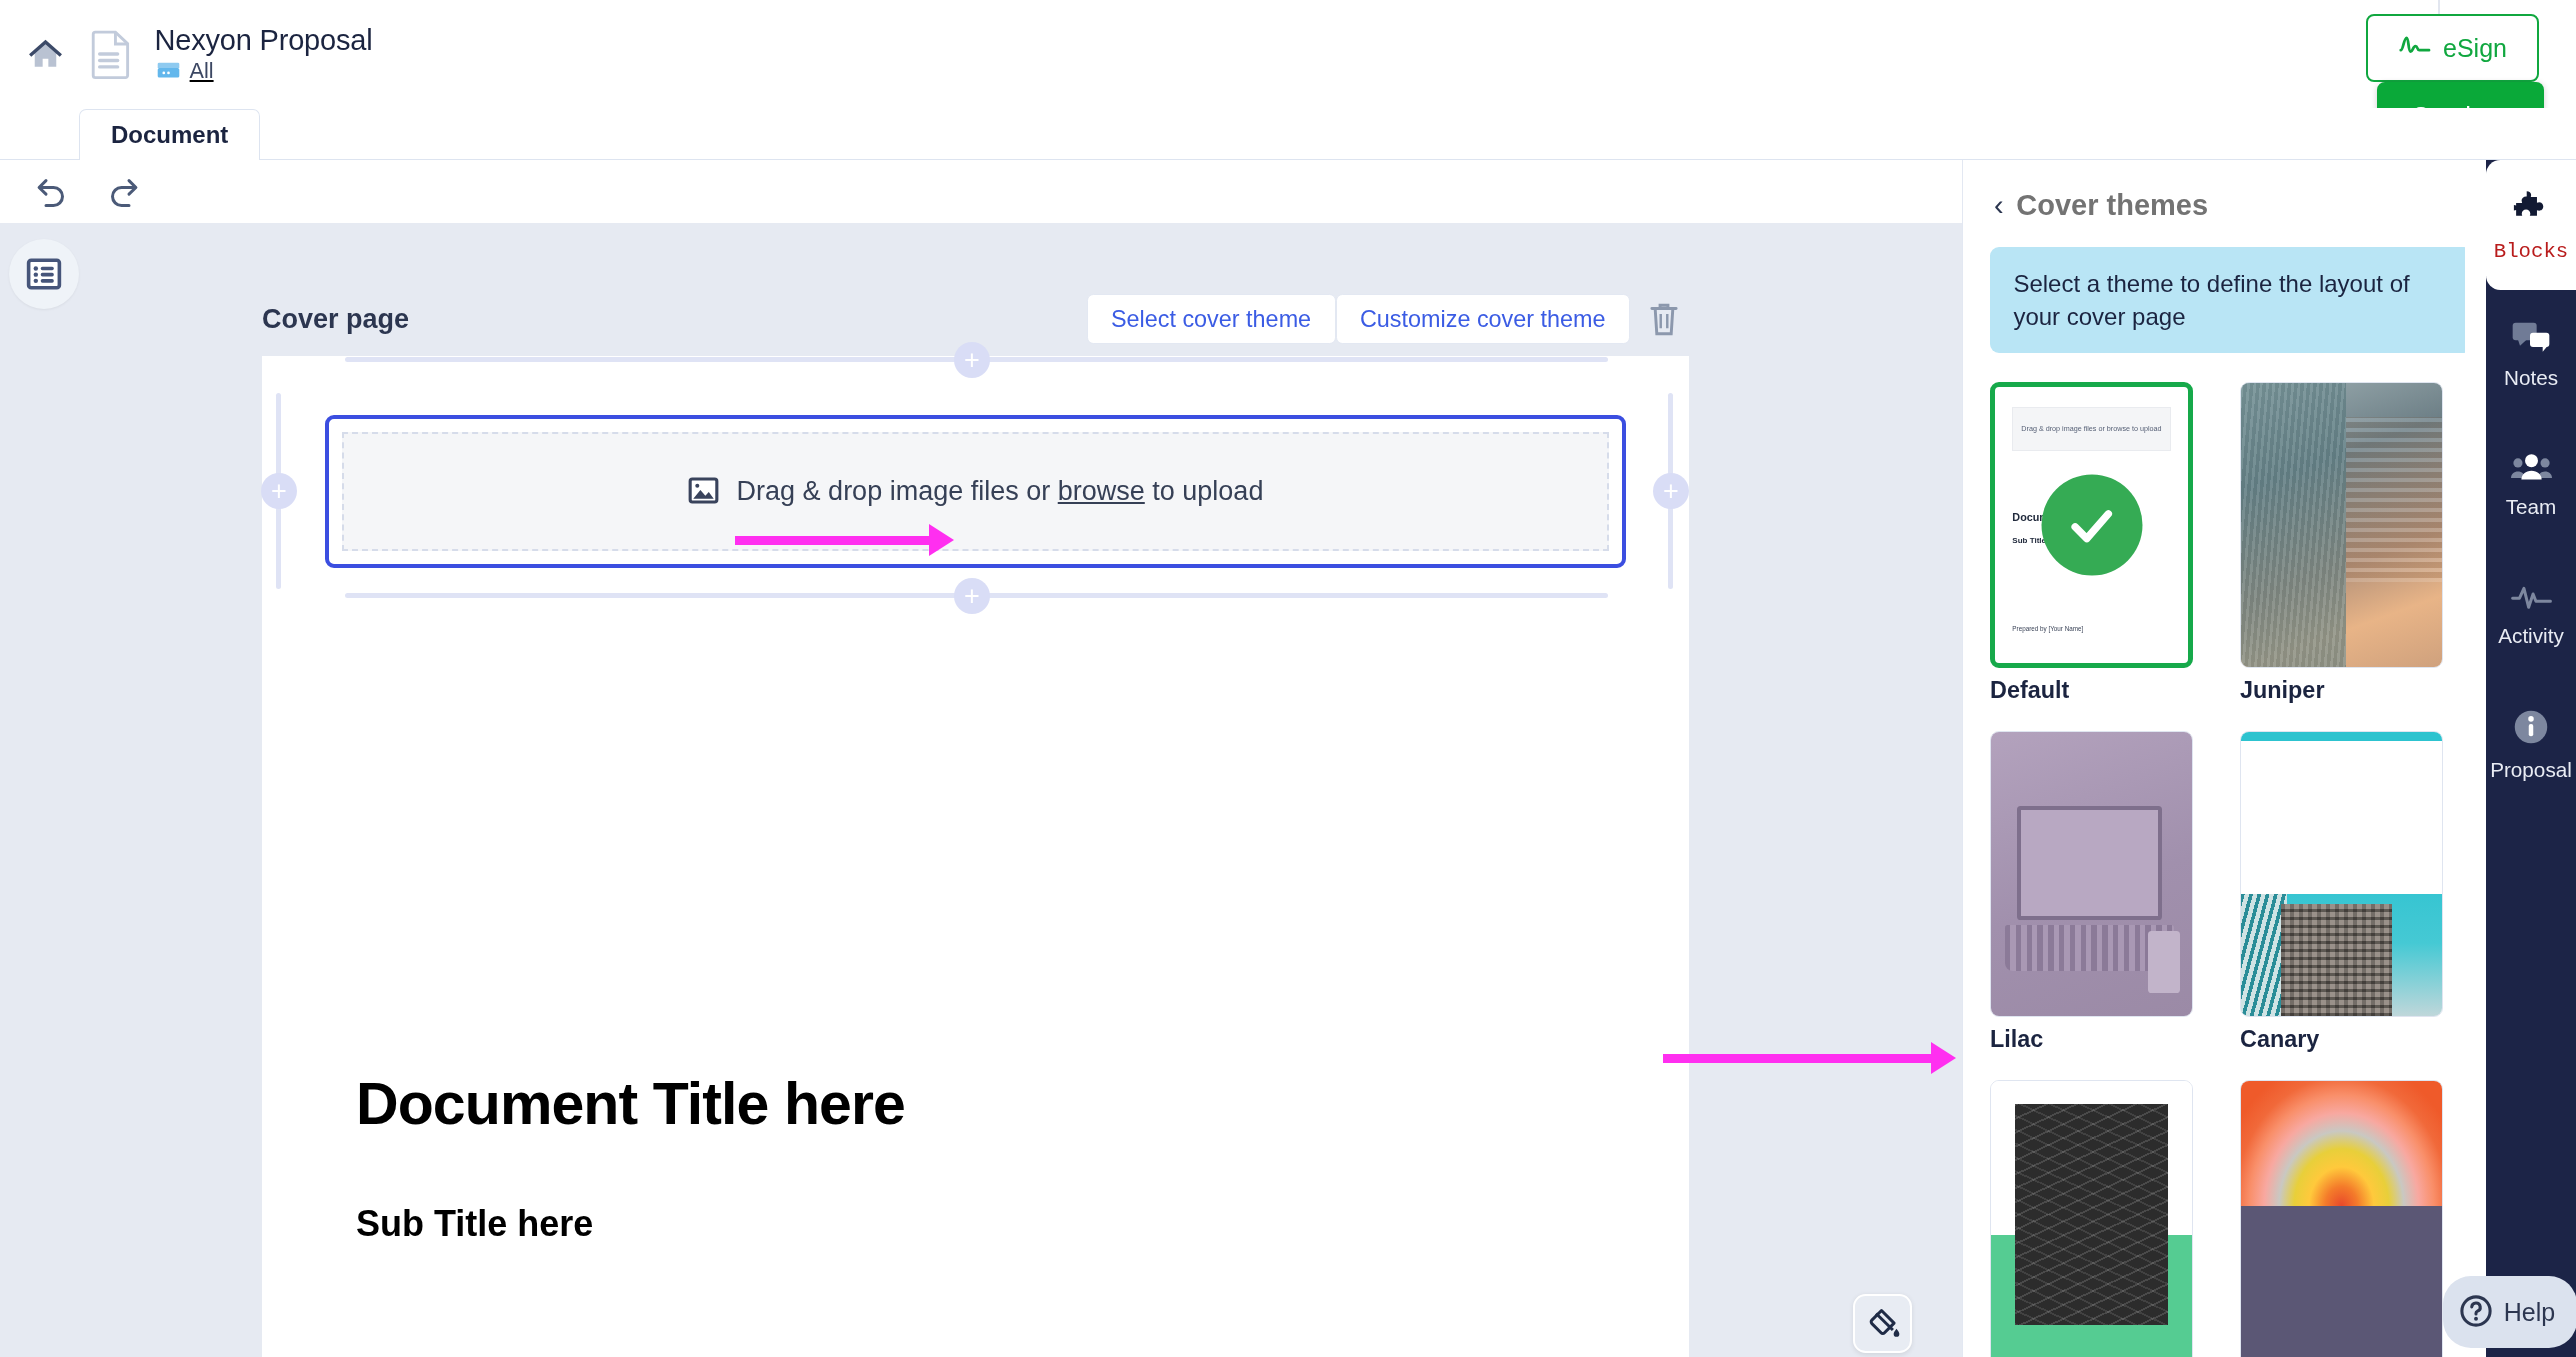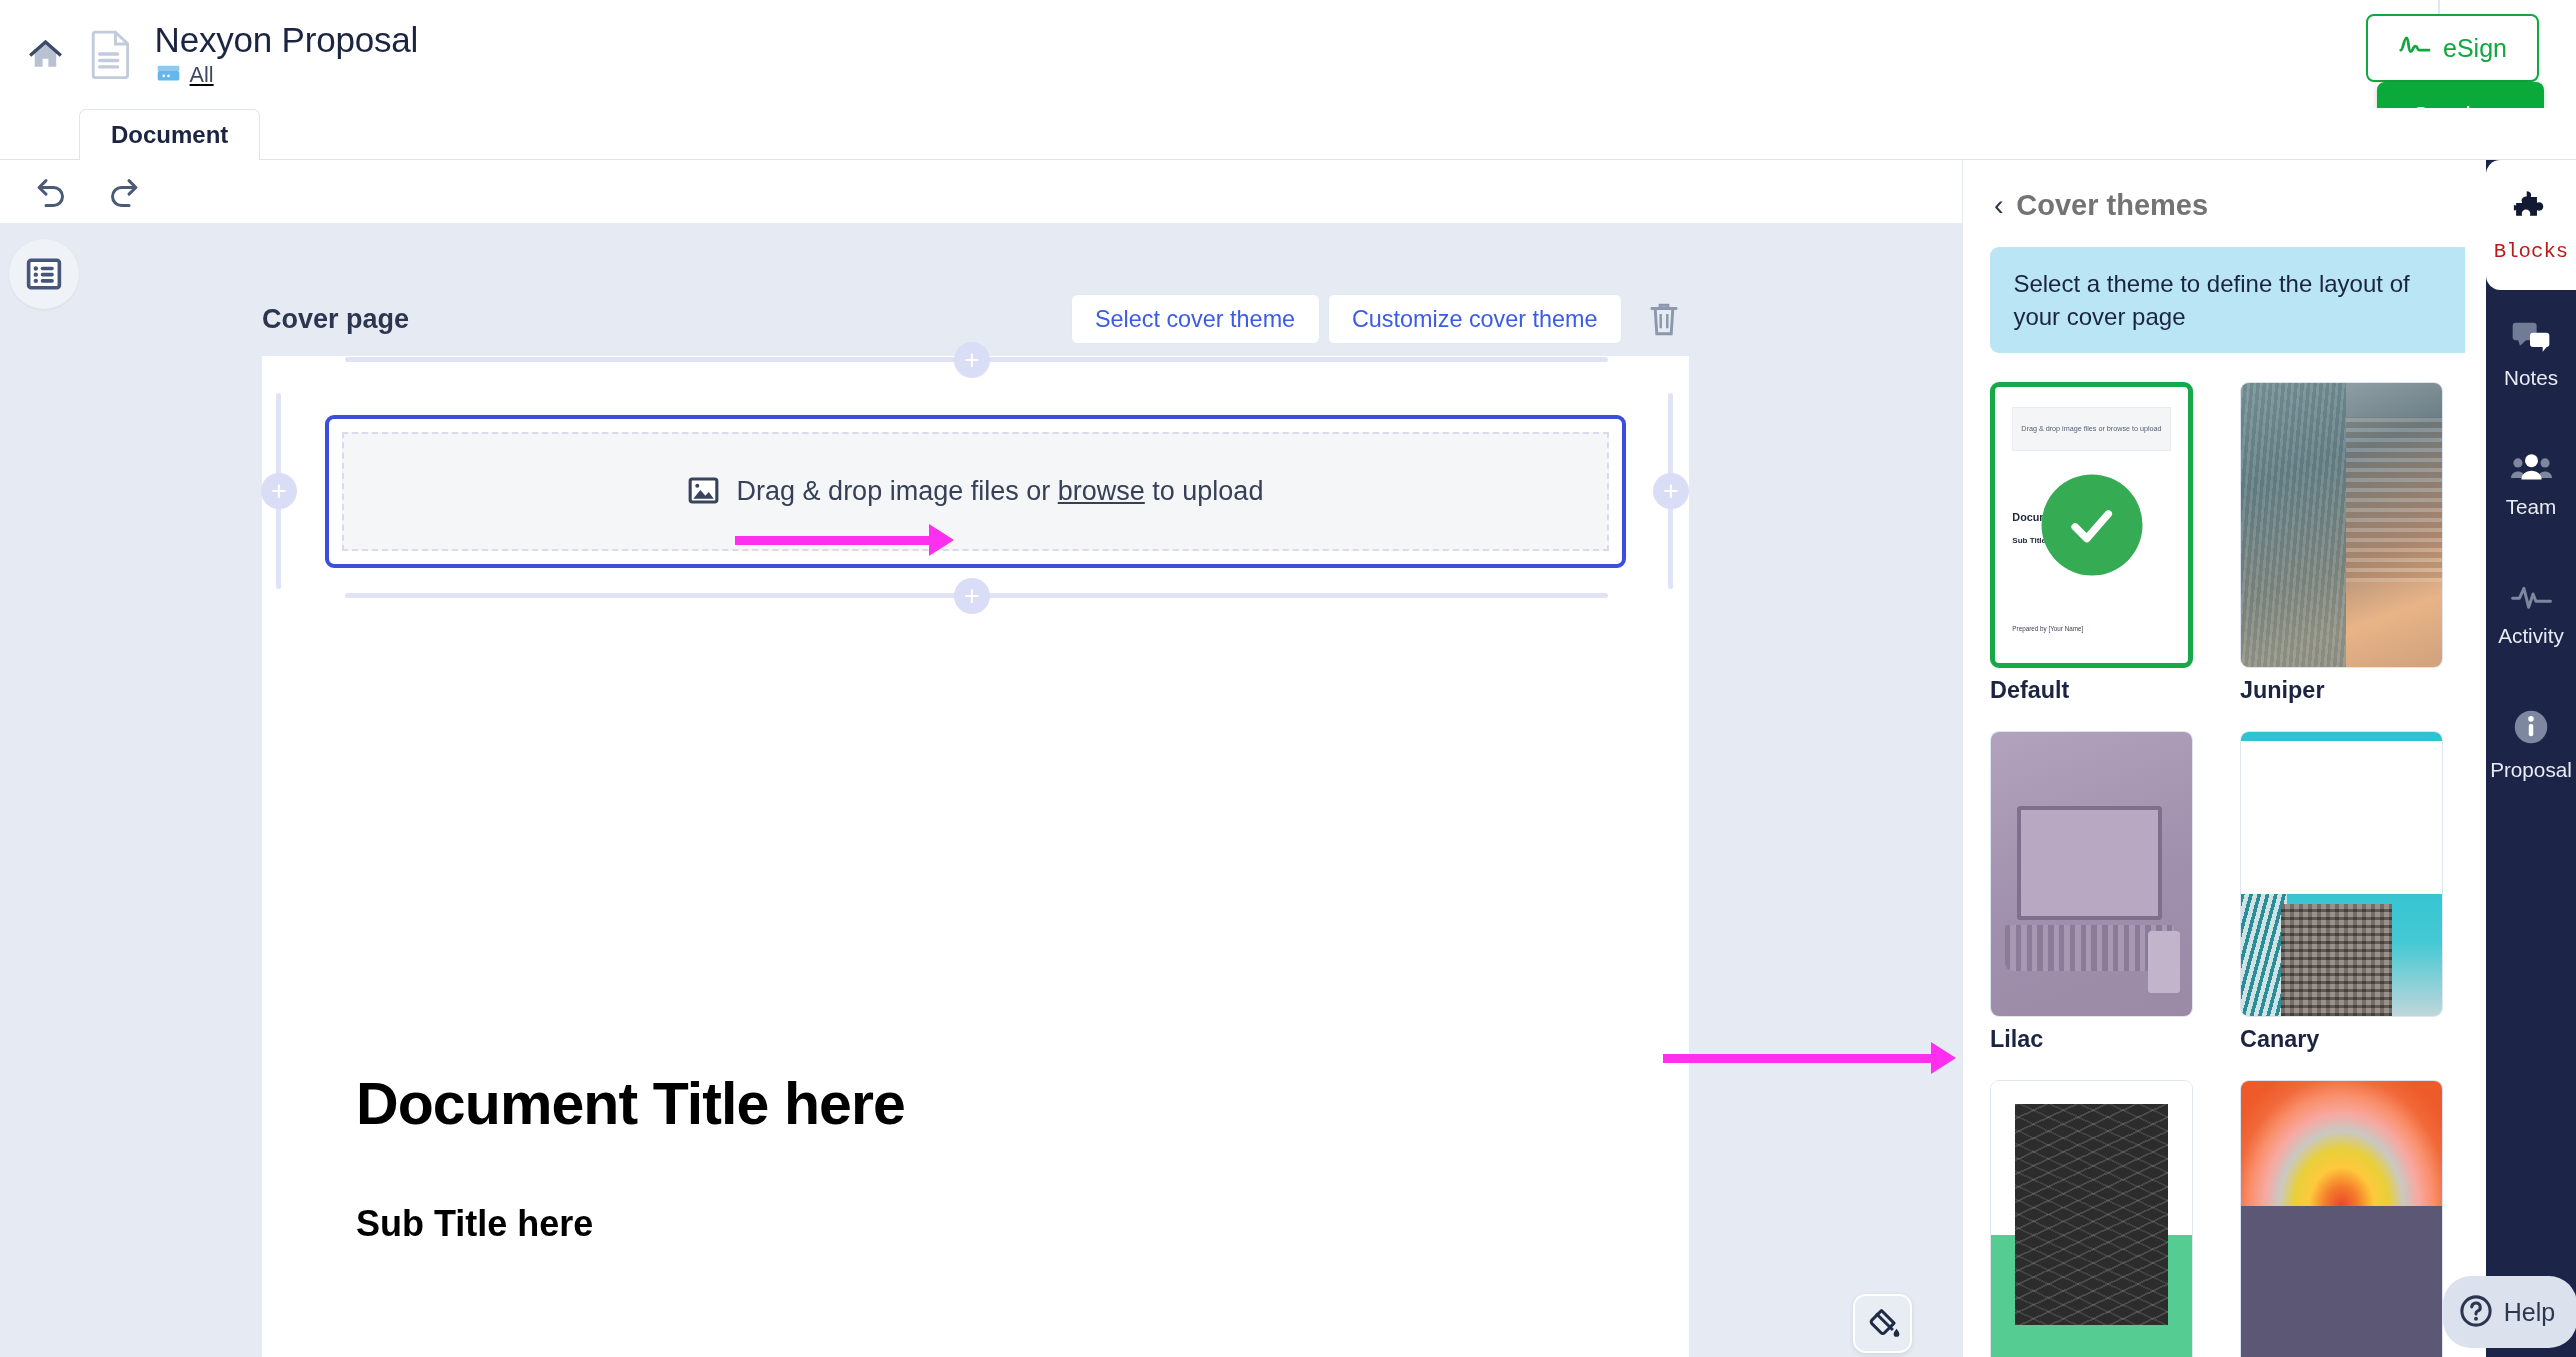--- a/index.html
+++ b/index.html
@@ -13,21 +13,21 @@
   
   .topbar {
     position: absolute; left: 0; top: 0; width: 2576px; height: 108px;
     background: #ffffff; display: flex; align-items: center;
   }
   .home-btn { margin-left: 12.6px; width: 65px; height: 65px;
     display:flex; align-items:center; justify-content:center; cursor:pointer; }
   .doc-icon { margin-left: 9px; width: 50px; height: 56px;
     display:flex; align-items:center; justify-content:center; }
   .title-wrap { margin-left: 18px; display:flex; flex-direction:column; justify-content:center; gap:1.8px; }
-  .doc-title { font-size: 35px; font-weight: 400; color: #1b2440; letter-spacing: -0.2px; cursor:text; }
+  .doc-title { font-size: 29px; font-weight: 400; color: #1b2440; letter-spacing: -0.2px; cursor:text; }
   .doc-meta { display:flex; align-items:flex-end; gap: 8px; text-decoration: underline; }
   .doc-meta-label { font-size: 21.6px; color: #3c4763; }
 
   .top-right { margin-left: auto; display: flex; align-items: center; gap: 0; padding-right: 27px; flex-direction: column; }
   .avatar-add {
     width: 68px; height: 68px; border-radius: 50%;
     border: 2.7px dashed #3b5ce4; display:flex; align-items:center; justify-content:center;
     cursor: pointer; margin-right: 21.6px;
   }
   .vdiv { width: 1.8px; height: 56px; background: #e2e6ef; margin-right: 27px; }
@@ -53,21 +53,21 @@
 
   
   .canvas { position:absolute; left:0; top:223px; width: 1962px; height: 1134px; background:#e6eaf2; overflow:hidden; }
 
   .fab-list { position:absolute; left: 9px; top: 16px; width: 70px; height: 70px; border-radius:50%;
               background:#eff3f8; display:flex; align-items:center; justify-content:center; cursor:pointer;
               box-shadow: 0 0.9px 2.7px rgba(0,0,0,.06); }
 
   .cover-header { position:absolute; left: 262px; top: 70px; width: 1427px; height: 52px; display:flex; align-items:center; }
   .cover-label { font-size: 27px; font-weight: 700; color:#2c3650; }
-  .cover-actions { margin-left: auto; display:flex; align-items:center; gap: 8px; }
+  .cover-actions { margin-left: auto; display:flex; align-items:center; gap: 0; }
   .cover-btn { height: 50px; padding: 0 23.4px; background:#fff; border: 1.8px solid #e3e8f2; border-radius: 6.3px;
                color:#3b5ce4; font-size:23.4px; display:flex; align-items:center; cursor:pointer; }
   .trash-btn { width: 50px; height: 50px; display:flex; align-items:center; justify-content:center; cursor:pointer; margin-left: 9px; }
 
   .page { position:absolute; left: 262px; top: 133px; width: 1427px; height: 1001px; background:#fff; }
 
   
   .block-wrap { position:absolute; left: 325px; top: 192px; width: 1301px; height: 153px; }
   .addline { position:absolute; left: 20px; right: 18px; height: 5.4px; background:#dfe3f5; border-radius:2.7px; }
   .addline.top { top: -58px; }

